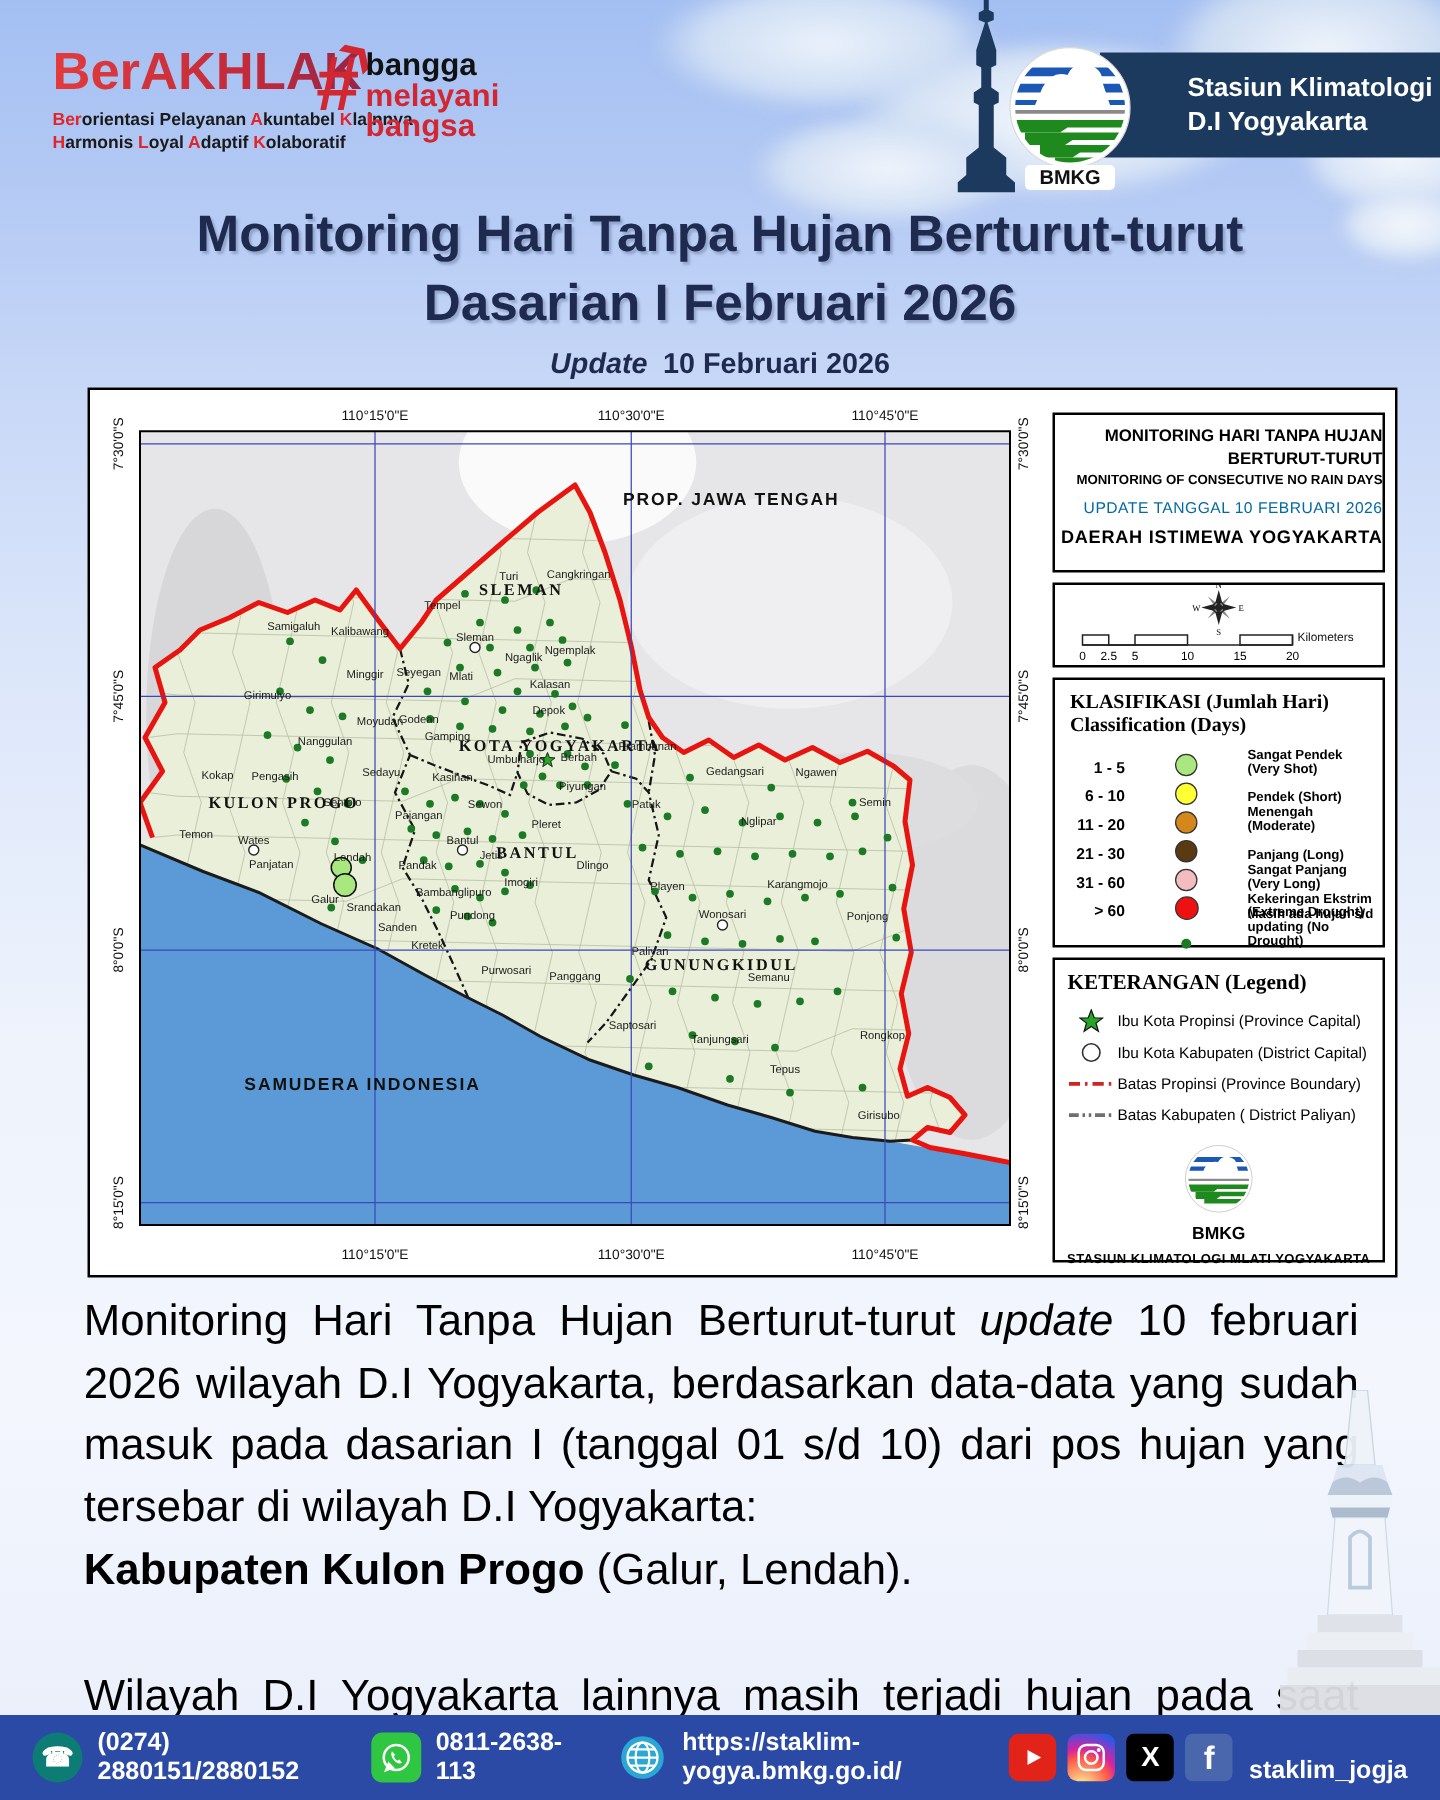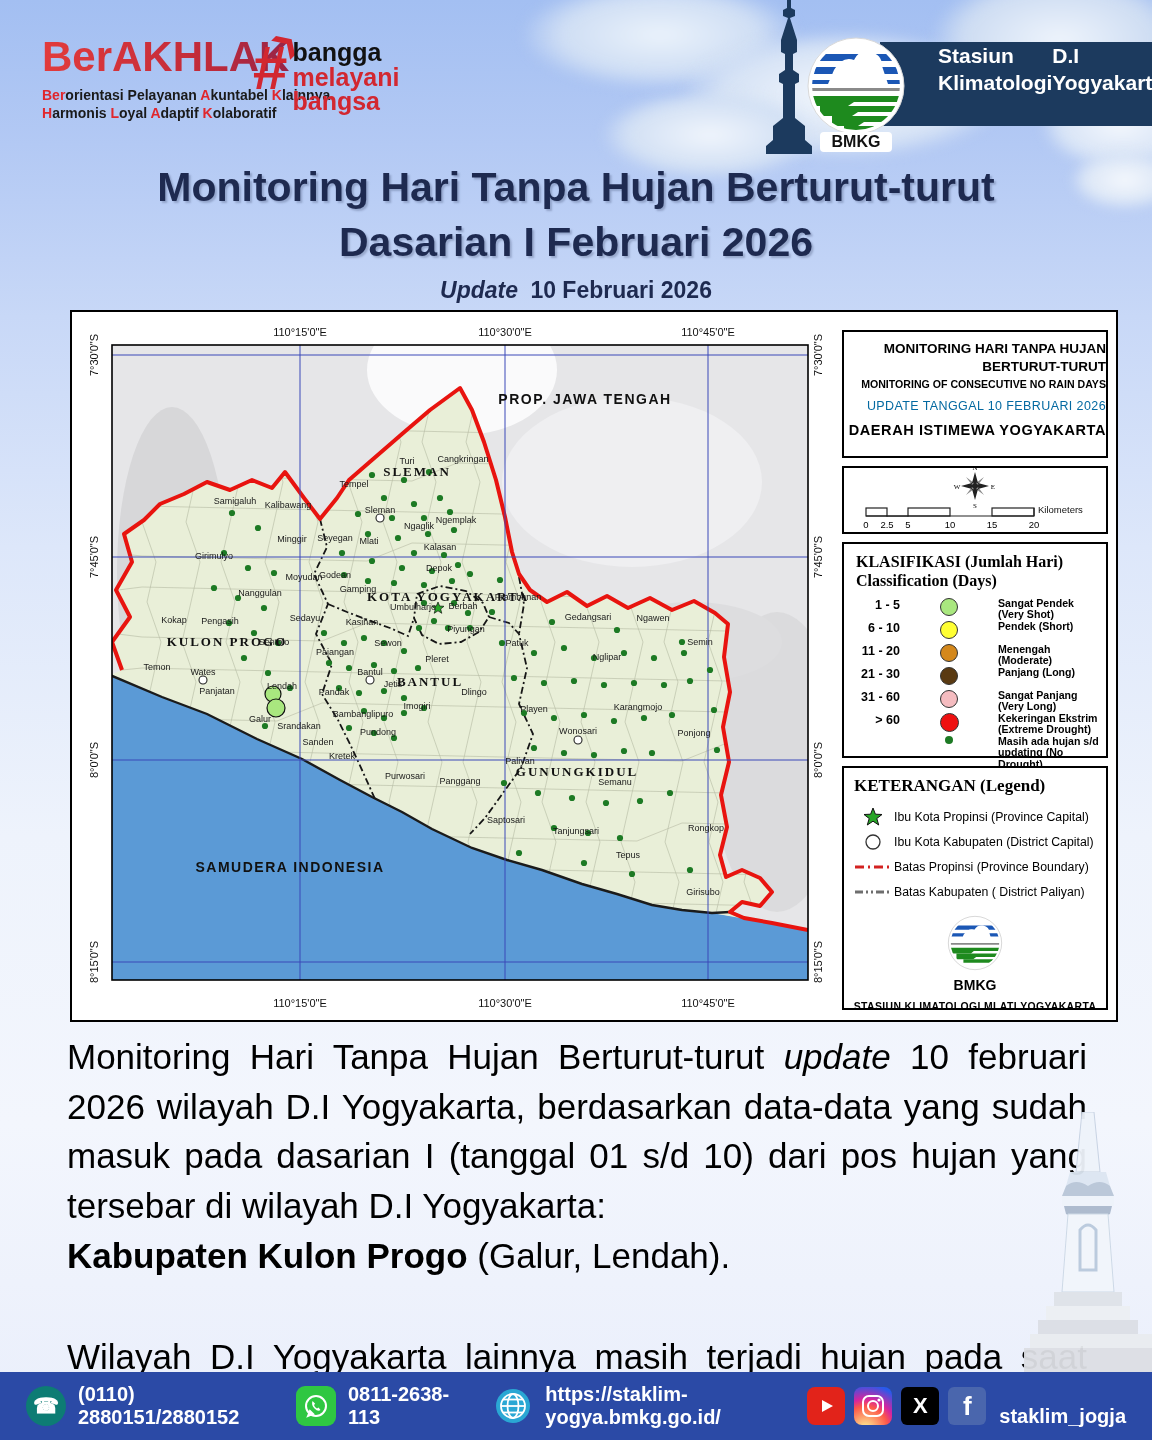--- a/index.html
+++ b/index.html
@@ -14,21 +14,21 @@
      background:linear-gradient(90deg,#e23b3c 0%,#c02a3a 55%,#7c2150 100%);
      -webkit-background-clip:text;background-clip:text;color:transparent;line-height:1;}
   .ba-arrow{position:absolute;left:232px;top:-8px;color:#d22730;font-size:26px;font-weight:bold;transform:rotate(-45deg);}
   .ba-sub{margin-top:8px;font-size:14px;font-weight:bold;color:#1a1a1a;line-height:1.3;}
   .ba-sub .r{color:#e0262c;}
   .hashtag{position:absolute;left:252px;top:40px;display:flex;}
   .hash{color:#d22730;font-size:62px;font-weight:900;line-height:.9;font-style:italic;}
   .hash-words{margin-left:6px;font-size:25px;font-weight:800;line-height:.98;letter-spacing:0;}
   .tower{position:absolute;left:766px;top:0;}
   .station-banner{position:absolute;left:880px;top:42px;width:272px;height:84px;background:#1c3a5e;
-     display:flex;flex-direction:row;justify-content:center;padding-left:70px;box-sizing:border-box;}
+     display:flex;flex-direction:column;justify-content:center;padding-left:70px;box-sizing:border-box;}
   .station-banner div{color:#fff;font-weight:bold;font-size:21px;line-height:1.3;}
   .bmkg-logo{position:absolute;left:806px;top:36px;}
   
   .title-block{position:absolute;left:0;top:160px;width:1152px;text-align:center;color:#1e2a50;}
   .title-line{font-size:41px;font-weight:bold;line-height:1.35;text-shadow:2px 2px 2px rgba(30,42,80,.25);}
   .title-update{margin-top:6px;font-size:23px;font-weight:bold;}
   .title-update i{margin-right:6px;}
   
   .map-panel{position:absolute;left:70px;top:310px;width:1048px;height:712px;background:#fff;
      border:2px solid #000;box-sizing:border-box;}
@@ -41,21 +41,21 @@
   .lbox{position:absolute;left:0;width:266px;background:#fff;border:2px solid #000;box-sizing:border-box;}
   .box1{top:18px;height:128px;text-align:right;padding-top:8px;}
   .box1-t{font-size:13.5px;font-weight:bold;line-height:1.3;}
   .box1-sub{font-size:10.6px;font-weight:bold;margin-top:3px;}
   .box1-upd{font-size:12.5px;color:#0369a1;margin-top:9px;letter-spacing:.4px;}
   .box1-reg{font-size:14.5px;font-weight:bold;margin-top:9px;letter-spacing:.6px;}
   .box2{top:154px;height:68px;}
   .box3{top:230px;height:216px;padding:8px 6px 0 6px;}
   .klas-title{font-family:"Liberation Serif",serif;font-weight:bold;font-size:16px;line-height:1.2;margin-left:6px;}
   .klas-rows{margin-top:8px;}
-  .klas-row{display:flex;align-items:flex-start;height:23px;gap:36px;}
+  .klas-row{display:flex;align-items:flex-end;height:23px;gap:36px;}
   .klas-range{width:50px;text-align:right;font-size:12.5px;font-weight:bold;flex:0 0 50px;}
   .klas-sym{width:26px;flex:0 0 26px;display:flex;justify-content:center;align-items:center;}
   .klas-dot{border-radius:50%;border:1px solid #333;}
   .klas-label{font-size:10.6px;font-weight:bold;line-height:1.05;}
   .box4{top:454px;height:244px;padding:8px 8px 0 8px;}
   .ket-title{font-family:"Liberation Serif",serif;font-weight:bold;font-size:17px;margin-left:2px;}
   .ket-rows{margin-top:8px;}
   .ket-row{display:flex;align-items:center;height:25px;}
   .ket-sym{width:42px;flex:0 0 42px;display:flex;justify-content:center;align-items:center;}
   .ket-label{font-size:12.3px;}
@@ -626,21 +626,21 @@
         <rect x="14" y="208" width="100" height="14" fill="#dcdfe5"></rect>
         <rect x="6" y="222" width="122" height="14" fill="#e9ecf0"></rect>
         <rect x="0" y="236" width="128" height="24" fill="#dddfe4"></rect>
       </g>
     </svg>
   </div>
 
   <div class="footer">
     <div class="f-item">
       <div class="f-ico f-phone">☎</div>
-      <span>(0110) 2880151/2880152</span>
+      <span>(0274) 2880151/2880152</span>
     </div>
     <div class="f-item" style="margin-left:36px;">
       <div class="f-ico f-wa">
         <svg width="24" height="24" viewBox="0 0 24 24">
             <path d="M12,2 a10,10 0 1,0 0,20 a10,10 0 0,0 0,-20 M4,22 l2,-5 l3,3 z" fill="none" stroke="#fff" stroke-width="2"></path>
             <path d="M8.5,7 q-1.5,4 2,7.5 q3.5,3.5 6,1.5 l-2,-2.5 l-1.5,1 q-2.5,-1.5 -3,-3.5 l1.2,-1.2 z" fill="#fff"></path>
           </svg>
       </div>
       <span>0811-2638-113</span>
     </div>

